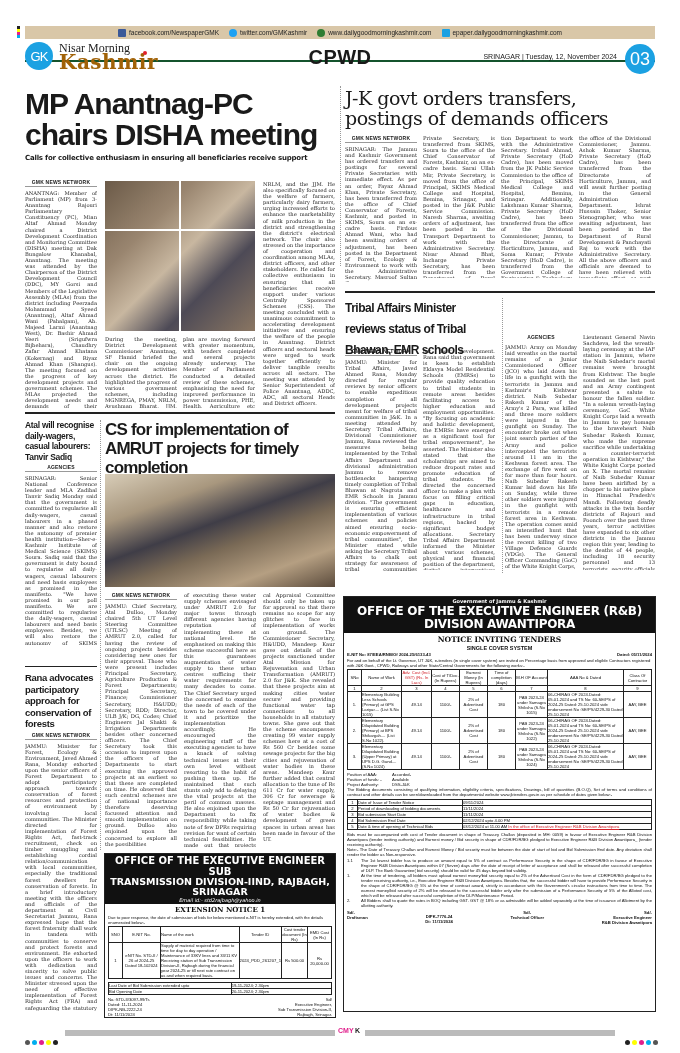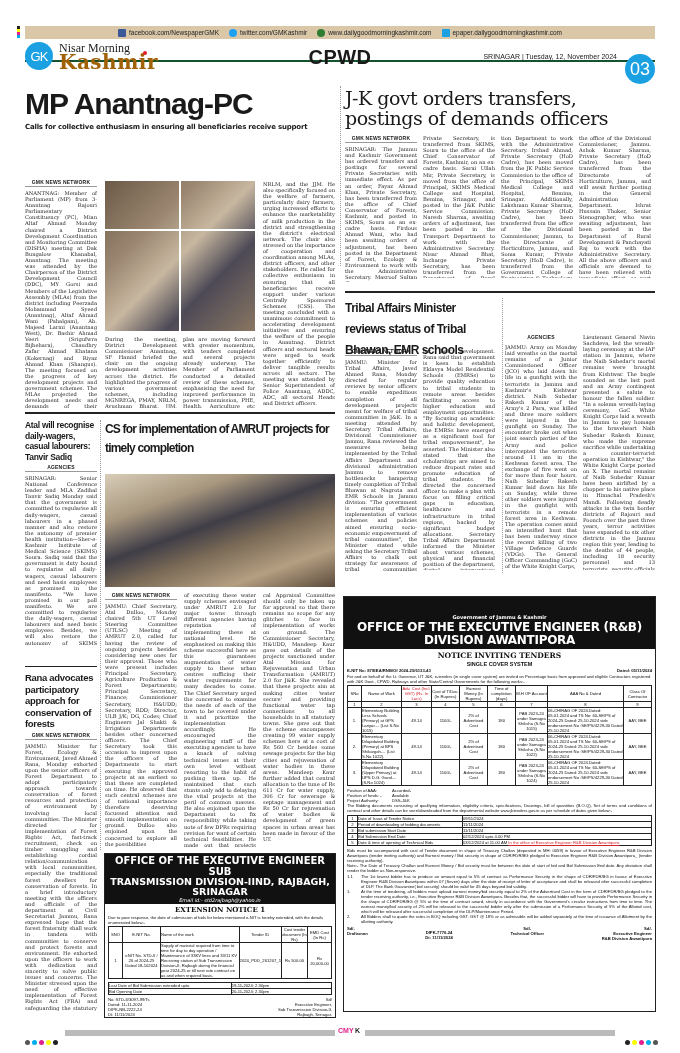--- a/index.html
+++ b/index.html
@@ -11,21 +11,21 @@
 .ico{display:inline-block;width:8px;height:8px;border-radius:1px}
 .reg-marks{left:17px;top:26px;width:3px;height:12px;display:flex;flex-direction:column}
 .reg-marks span{flex:1}
 .masthead{left:25px;top:40px;width:630px;height:22px;border-bottom:2px solid #14532d}
 .logo-circle{position:absolute;left:0;top:2px;width:28px;height:28px;border-radius:50%;background:#1ba1e2;color:#fff;font-family:"Liberation Sans",sans-serif;font-size:13px;display:flex;align-items:center;justify-content:center;letter-spacing:-1px}
 .logo-gm{position:absolute;left:34px;top:1px;font-family:"Liberation Serif",serif;font-size:12px;color:#222}
 .logo-k{position:absolute;left:34px;top:10px;font-family:"DejaVu Serif",serif;font-weight:bold;font-size:20px;color:#a16207;letter-spacing:0.5px}
 .logo-dot{position:absolute;left:118px;top:11px;width:4px;height:4px;border-radius:50%;background:#e0202a}
 .section-name{position:absolute;left:0;width:630px;top:6px;text-align:center;font-family:"Liberation Sans",sans-serif;font-weight:bold;font-size:20px;letter-spacing:0.5px}
 .dateline{position:absolute;right:38px;top:13px;font-family:"Liberation Sans",sans-serif;font-size:7px}
-.page-num{position:absolute;right:0;top:14px;width:30px;height:30px;border-radius:50%;background:#1ba1e2;color:#fff;font-family:"Liberation Sans",sans-serif;font-size:18px;display:flex;align-items:center;justify-content:center}
+.page-num{position:absolute;right:0;top:4px;width:30px;height:30px;border-radius:50%;background:#1ba1e2;color:#fff;font-family:"Liberation Sans",sans-serif;font-size:18px;display:flex;align-items:center;justify-content:center}
 .hl-sans{font-family:Liberation Sans, sans-serif;font-weight:bold;letter-spacing:-1px;line-height:1}
 .hl-serif{font-family:"DejaVu Serif",serif;letter-spacing:-0.5px;line-height:1}
 .byline{font-family:"Liberation Sans",sans-serif;font-weight:bold;font-size:5px;letter-spacing:0.2px;border-bottom:1px solid #999;padding-bottom:1px;text-align:center}
 .body{font-size:5.2px;line-height:6.1px;text-align:justify;color:#222;overflow:hidden}
 .photo{background:linear-gradient(135deg,#6b5a48 0%,#9a8670 30%,#c8b7a0 50%,#4d4a56 70%,#8a7662 100%)}
 .photo2{background:linear-gradient(160deg,#d8cdb8 0%,#a8977e 25%,#3f3d47 45%,#7a6a56 60%,#b59f82 80%,#5b4b3c 100%)}
 .rule{background:#222}
 .vrule{border-left:1px dotted #999}
 .ad{border:1px solid #222;background:#fff;font-family:"Liberation Sans",sans-serif;color:#111}
 .ad-head{background:#111;color:#fff;text-align:center;font-family:"DejaVu Sans",sans-serif;font-weight:bold;line-height:1.05}
@@ -70,20 +70,21 @@
   <div class="logo-k">Kashmir</div>
   <div class="logo-dot"></div>
   <div class="section-name">CPWD</div>
   <div class="dateline">SRINAGAR | Tuesday, 12, November 2024</div>
   <div class="page-num">03</div>
 </div>
 
 <div class="abs" style="left:25px;top:88px;width:310px;height:322px">
   <div class="hl-sans" style="font-size:30px;line-height:31px">
     <div>MP Anantnag-PC</div>
+    <div>chairs DISHA meeting</div>
   </div>
   <div style="font-family:'DejaVu Sans',sans-serif;font-weight:bold;font-size:7px;margin-top:4px;letter-spacing:-0.2px">Calls for collective enthusiasm in ensuring all beneficiaries receive support</div>
   <div class="abs" style="left:0;top:91px;width:72px">
     <div class="byline">GMK NEWS NETWORK</div>
     <div class="body" style="height:220px;margin-top:3px">ANANTNAG: Member of Parliament (MP) from 3- Anantnag Rajouri Parliamentary Constituency (PC), Mian Altaf Ahmad Monday chaired a District Development Coordination and Monitoring Committee (DISHA) meeting at Dak Bungalow Khanabal, Anantnag. The meeting was attended by the Chairperson of the District Development Council (DDC), MY Gorsi and Members of the Legislative Assembly (MLAs) from the district including Peerzada Mohammad Syeed (Anantnag), Altaf Ahmad Wani (Pahalgam), Ab. Majeed Larmi (Anantnag West), Dr. Bashir Ahmad Veeri (Srigufwra Bijbehara), Chaudhry Zafar Ahmad Khatana (Kokernag) and Riyaz Ahmad Khan (Shangus). The meeting focused on the progress of key development projects and government schemes. The MLAs projected the development needs and demands of their respective constituencies.</div>
   </div>
   <div class="abs photo" style="left:80px;top:93px;width:150px;height:150px">
     <div style="position:absolute;left:74px;top:0;width:2px;height:150px;background:#fff"></div>
     <div style="position:absolute;left:0;top:48px;width:150px;height:2px;background:#fff"></div>
   </div>
@@ -134,21 +135,21 @@
 
 <div class="abs" style="left:25px;top:672px;width:72px;height:355px">
   <div class="hl-sans" style="font-size:9.5px;line-height:11.5px;letter-spacing:-0.3px">Rana advocates participatory approach for conservation of forests</div>
   <div class="byline" style="margin-top:2px">GMK NEWS NETWORK</div>
   <div class="body" style="height:268px;margin-top:3px">JAMMU: Minister for Forest, Ecology &amp; Environment, Javed Ahmed Rana, Monday exhorted upon the senior officers of Forest Department to adopt participatory approach towards conservation of forest resources and protection of environment by involving local communities. The Minister directed for implementation of Forest Rights Act, fast-track recruitment, check on timber smuggling and establishing cordial relation/communication with local communities, especially the traditional forest dwellers for conservation of forests. In a brief introductory meeting with the officers and officials of the department at Civil Secretariat Jammu, Rana expressed hope that the forest fraternity shall work in tandem with communities to conserve and protect forests and environment. He exhorted upon the officers to work with dedication and sincerity to solve public issues and concerns. The Minister stressed upon the need of effective implementation of Forest Rights Act (FRA) and safeguarding the statutory rights of tribal communities who live in forests.</div>
 </div>
 
 <div class="abs vrule" style="left:100px;top:420px;height:430px"></div>
 
 <div class="abs" style="left:105px;top:420px;width:230px;height:425px">
-  <div class="hl-sans" style="font-size:12px;line-height:19px;letter-spacing:-0.8px">CS for implementation of AMRUT projects for timely completion</div>
+  <div class="hl-sans" style="font-size:17px;line-height:19px;letter-spacing:-0.8px">CS for implementation of AMRUT projects for timely completion</div>
   <div class="abs photo2" style="left:0;top:54px;width:230px;height:113px"></div>
   <div class="abs" style="left:0;top:172px;width:72px">
     <div class="byline">GMK NEWS NETWORK</div>
     <div class="body" style="height:248px;margin-top:3px">JAMMU: Chief Secretary, Atal Dulloo, Monday chaired 5th UT Level Steering Committee (UTLSC) Meeting of AMRUT 2.0, called for having the review of ongoing projects besides considering new ones for their approval. Those who were present includes Principal Secretary, Agriculture Production &amp; Forest Departments; Principal Secretary, Finance; Commissioner Secretary, H&amp;UDD; Secretary, RDD; Director, ULB J/K; DG, Codes; Chief Engineers Jal Shakti &amp; Irrigation Departments besides other concerned officers. The Chief Secretary took this occasion to impress upon the officers of the Departments to start executing the approved projects at an earliest so that these are completed on time. He observed that such central schemes are of national importance therefore deserving focussed attention and smooth implementation on ground. Dulloo also enjoined upon the concerned to explore all the possibilities</div>
   </div>
   <div class="abs body" style="left:79px;top:172px;width:72px;height:255px">of executing these water supply schemes envisaged under AMRUT 2.0 for major towns through different agencies having reputation of implementing these at national level. He emphasised on making this scheme successful here as this guarantees augmentation of water supply to these urban centres sufficing their water requirements for many decades to come. The Chief Secretary urged the concerned to examine the needs of each of the town to be covered under it and prioritize the implementation accordingly. He encouraged the engineering staff of the executing agencies to have a knack of solving technical issues at their own level without resorting to the habit of pushing them up. He maintained that such stunts only add to delaying the vital projects at the peril of common masses. He also enjoined upon the Department to fix responsibility while taking note of few DPRs requiring revision for want of certain technical feasibilities. He made out that projects certified by the Techni-</div>
   <div class="abs body" style="left:158px;top:172px;width:72px;height:255px">cal Appraisal Committee should only be taken up for approval so that there remains no scope for any glitches to face in implementation of works on ground. The Commissioner Secretary, H&amp;UDD, Mandeep Kaur gave out details of the projects sanctioned under Atal Mission for Rejuvenation and Urban Transformation (AMRUT) 2.0 for J&amp;K. She revealed that these projects aim at making cities 'water secure' and providing functional water tap connections to all households in all statutory towns. She gave out that the scheme encompasses creating 99 water supply schemes here at a cost of Rs 560 Cr besides some sewage projects for the big cities and rejuvenation of water bodies in these areas. Mandeep Kaur further added that central allocation to the tune of Rs 611 Cr for water supply, 306 Cr for sewerage &amp; septage management and Rs 50 Cr for rejuvenation of water bodies &amp; development of green spaces in urban areas has been made in favour of the UT.</div>
 </div>
 
 <div class="abs ad" style="left:104px;top:853px;width:232px;height:165px">
@@ -203,21 +204,21 @@
     <div style="text-align:right">
       <div>Sd/</div>
       <div>Executive Engineer,</div>
       <div>Sub Transmission Division-II,</div>
       <div>Rajbagh, Srinagar.</div>
     </div>
   </div>
 </div>
 
 <div class="abs ad" style="left:343px;top:596px;width:313px;height:416px">
-  <div class="ad-head" style="padding:18px 2px 3px">
+  <div class="ad-head" style="padding:2px 2px 3px">
     <div style="font-size:5px;font-weight:bold">Government of Jammu &amp; Kashmir</div>
     <div style="font-size:12px;letter-spacing:-0.3px;margin-top:1px">OFFICE OF THE EXECUTIVE ENGINEER (R&amp;B) DIVISION AWANTIPORA</div>
   </div>
   <div style="font-family:'DejaVu Serif',serif;font-weight:bold;font-size:7.5px;text-align:center;margin-top:2px">NOTICE INVITING TENDERS</div>
   <div style="font-weight:bold;font-size:5.5px;text-align:center;margin-top:1px">SINGLE COVER SYSTEM</div>
   <div class="small" style="display:flex;justify-content:space-between;padding:1px 3px;font-weight:bold">
     <span>E-NIT No: 87/EEA/RNB/Of 2024-25/6133-43</span>
     <span>Dated: 05/11/2024</span>
   </div>
   <div class="small" style="padding:0 3px">For and on behalf of the Lt. Governor, UT J&amp;K, e-tenders (in single cover system) are invited on Percentage basis from approved and eligible Contractors registered with J&amp;K Govt., CPWD, Railways and other State/Central Governments for the following works:-</div>

